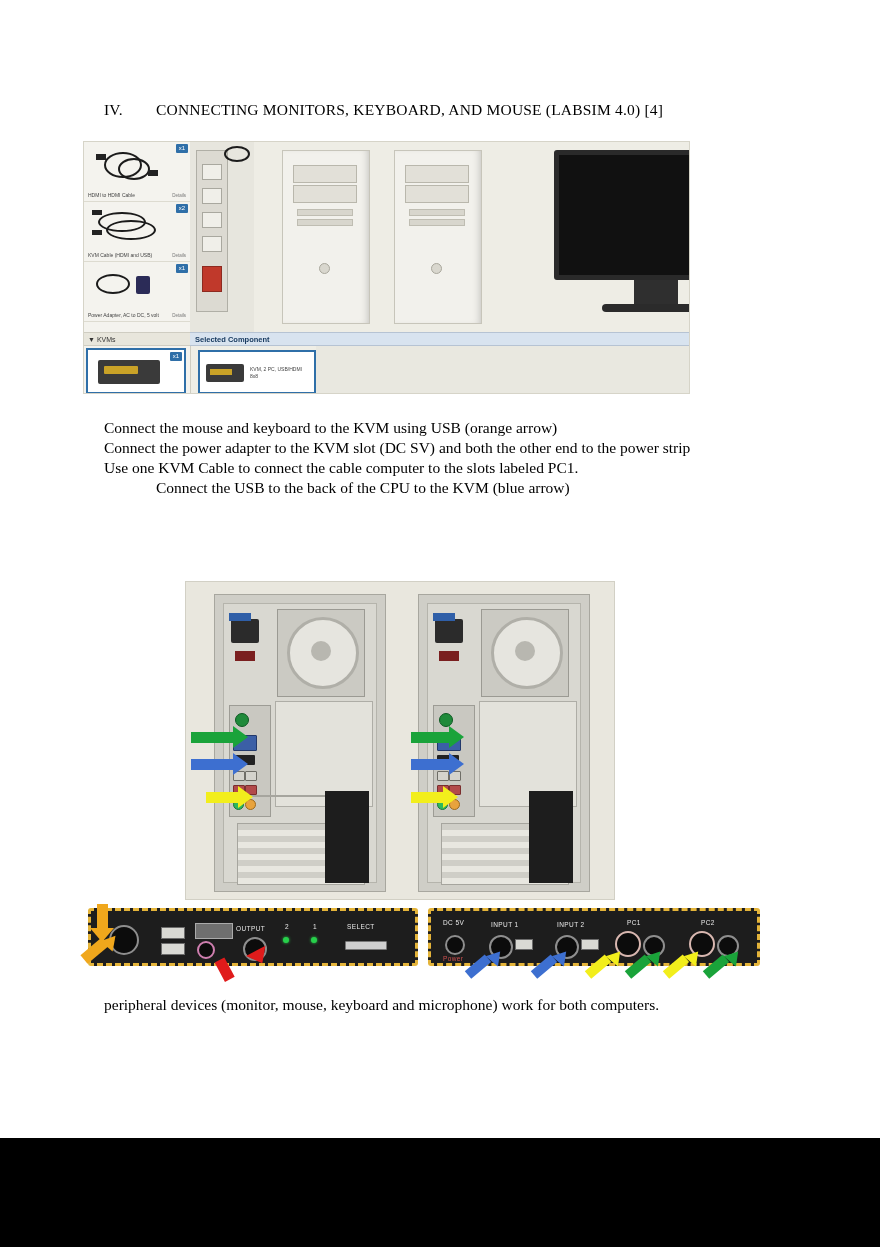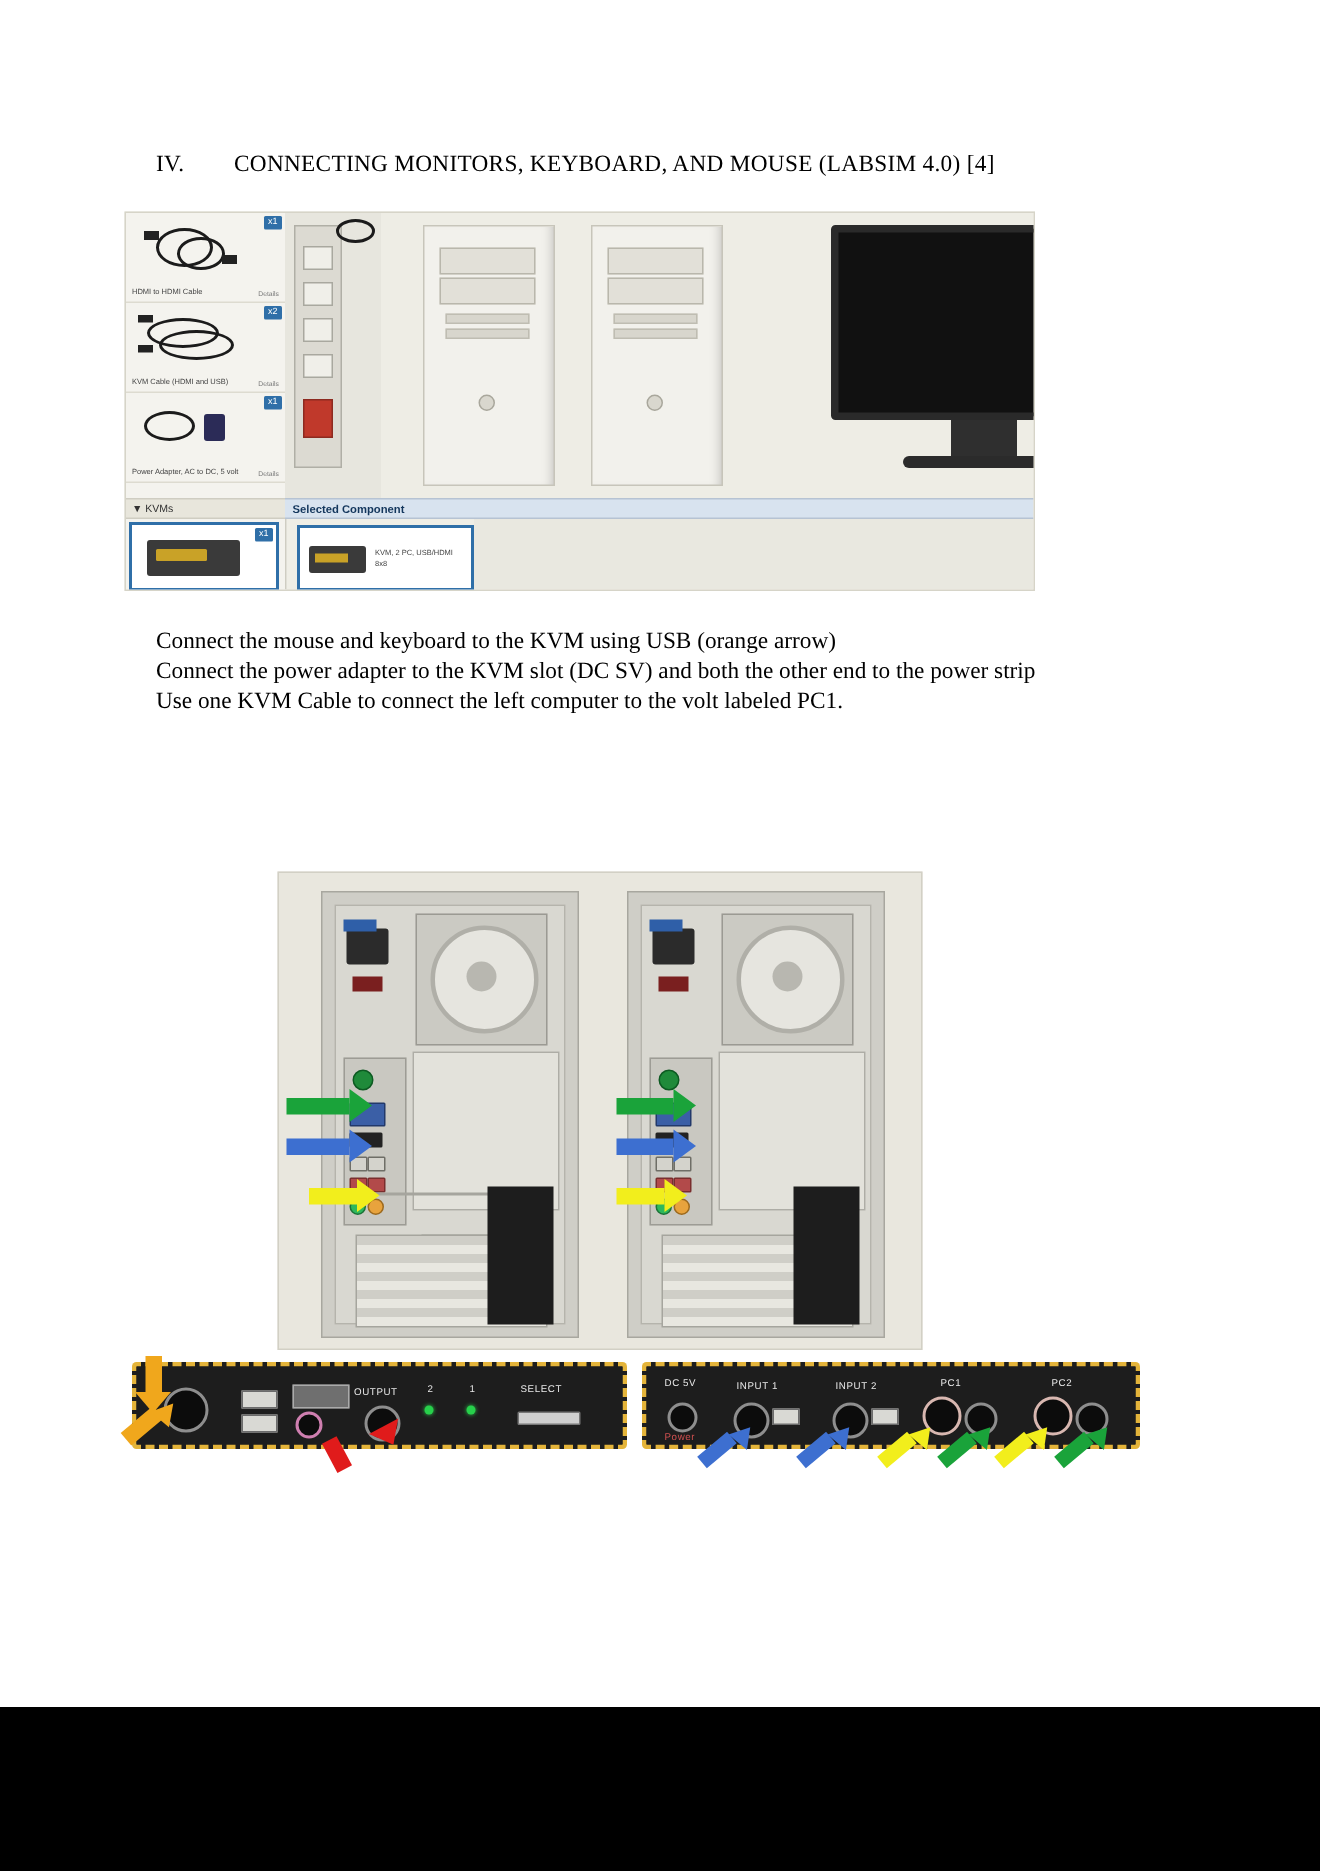--- a/index.html
+++ b/index.html
@@ -531,21 +531,22 @@
       <div class="lbl">
         <span>KVM, 2 PC, USB/HDMI</span><br>
         <span>8x8</span>
       </div>
     </div>
   </div>
 
   <div class="instructions">
     <div class="ln">Connect the mouse and keyboard to the KVM using USB (orange arrow)</div>
     <div class="ln">Connect the power adapter to the KVM slot (DC SV) and both the other end to the power strip</div>
-    <div class="ln">Use one KVM Cable to connect the left computer to the volt labeled PC1.</div>
+    <div class="ln">Use one KVM Cable to connect the cable computer to the slots labeled PC1.</div>
+    <div class="ln indent">Connect the USB to the back of the CPU to the KVM (blue arrow)</div>
   </div>
 
   <div class="cpuback">
 
     <div class="chassis" style="left:28px;">
       <div class="inner"></div>
       <div class="psu"></div>
       <div class="fan"></div>
       <div class="plug"></div>
       <div style="position:absolute;left:20px;top:56px;width:20px;height:10px;background:#7a1f1f;"></div>
@@ -684,16 +685,17 @@
       <div style="position:absolute;left:578px;top:62px;width:26px;height:10px;background:#f2ee1c;transform:rotate(-40deg);transform-origin:left center;"></div>
       <div style="position:absolute;left:598px;top:42px;width:0;height:0;border-left:8px solid transparent;border-right:8px solid transparent;border-bottom:13px solid #f2ee1c;transform:rotate(40deg);"></div>
     </div>
     <div>
       <div style="position:absolute;left:618px;top:62px;width:26px;height:10px;background:#1aa33a;transform:rotate(-40deg);transform-origin:left center;"></div>
       <div style="position:absolute;left:638px;top:42px;width:0;height:0;border-left:8px solid transparent;border-right:8px solid transparent;border-bottom:13px solid #1aa33a;transform:rotate(40deg);"></div>
     </div>
   </div>
 
   <div class="verify">
+    <div>peripheral devices (monitor, mouse, keyboard and microphone) work for both computers.</div>
   </div>
 
   <div class="bottom-bar"></div>
 </div>
 
 </body></html>

